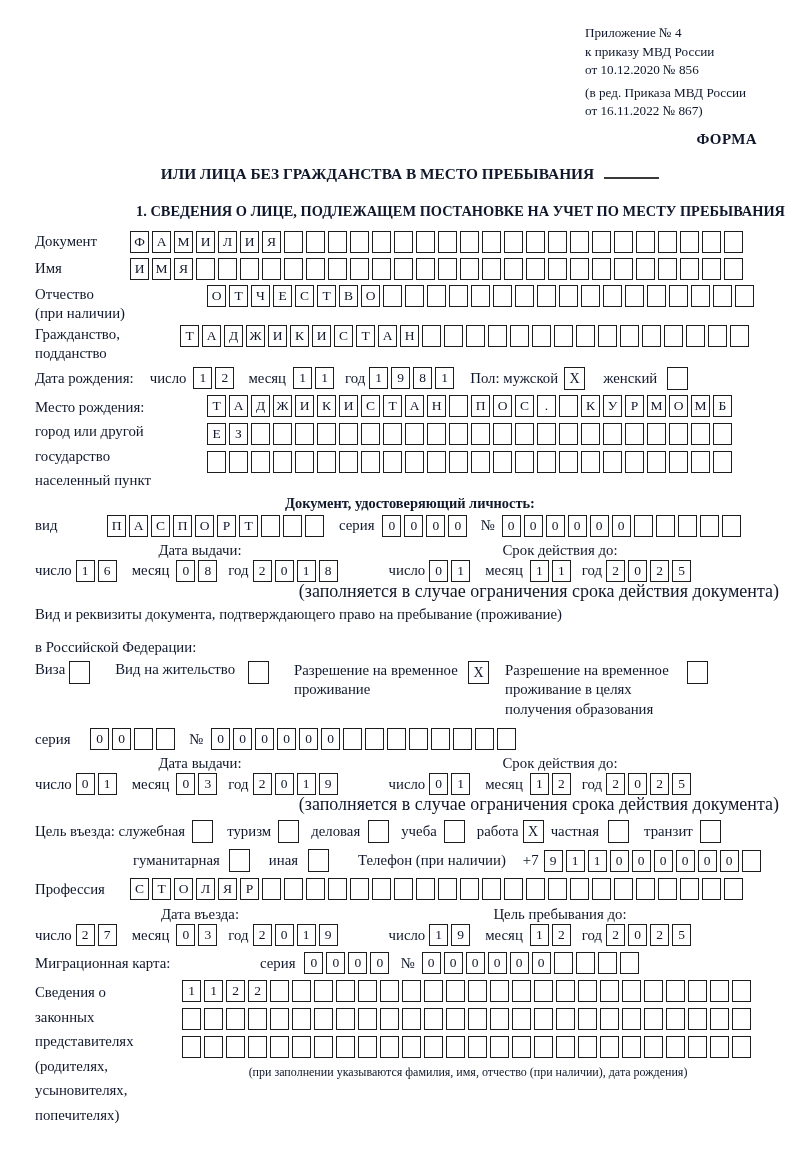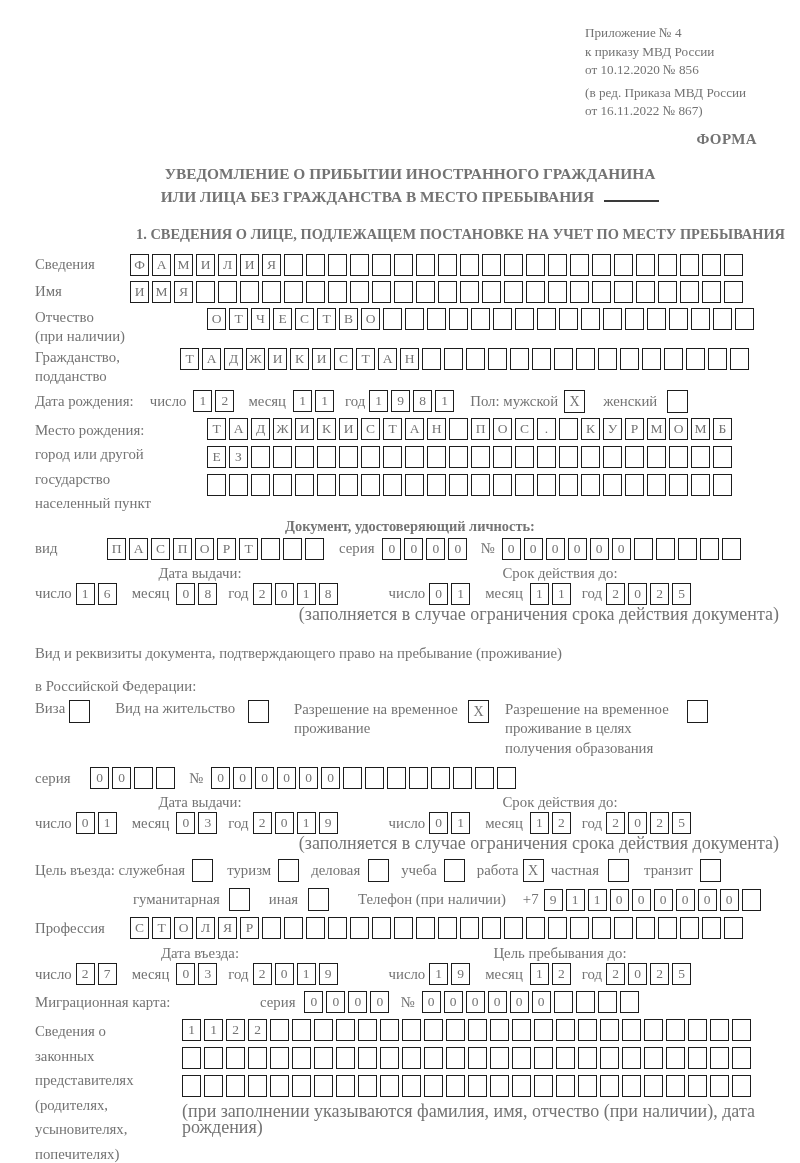--- a/index.html
+++ b/index.html
@@ -1,66 +1,65 @@
 <!DOCTYPE html>
 <html><head>
 <meta charset="utf-8">
 <style>
   html,body{margin:0;padding:0;background:#fff;}
   .page{position:relative;width:800px;height:1163px;box-sizing:border-box;
-        padding:24px 15px 0 35px;overflow:hidden;background:#fff;color:#737373;
+        padding:24px 15px 0 35px;overflow:hidden;background:#fff;color:#0f172a;
         font-family:"Liberation Serif","DejaVu Serif",serif;font-size:14.8px;}
   .apx{margin-left:auto;width:200px;font-size:13.2px;line-height:18.5px;}
   .apx .gap{height:4px;}
   .forma{margin-top:10px;padding-right:28px;text-align:right;font-weight:bold;font-size:15px;letter-spacing:.4px;}
   .title{margin-top:14px;text-align:center;font-weight:bold;font-size:15.4px;line-height:23px;}
   .uline{display:inline-block;width:55px;border-bottom:2px solid #3a3a3a;margin-left:10px;vertical-align:baseline;}
   .sec{margin-top:18px;text-align:right;font-weight:bold;font-size:14.4px;}
   .row{display:flex;align-items:center;flex-wrap:nowrap;}
   .row.top{align-items:flex-start;}
   .lbl{white-space:nowrap;flex:0 0 auto;}
   .cells{display:flex;flex-wrap:nowrap;flex:0 0 auto;}
   .cell{flex:0 0 auto;box-sizing:content-box;width:17px;height:20px;border:1.6px solid #1d1d1d;
         margin-right:3px;text-align:center;font-size:13.5px;line-height:20px;background:#fff;}
   .cb .cell{width:19px;height:21px;line-height:21px;font-size:14px;}
   .two{line-height:19px;flex:0 0 auto;}
   .mlab{flex:0 0 auto;line-height:24.5px;}
   .dochead{margin-top:2px;text-align:center;font-weight:bold;font-size:14.4px;}
   .dlr{display:flex;margin-top:4px;line-height:18px;}
   .dlr span{text-align:center;flex:0 0 auto;}
   .note{margin-top:1px;padding-right:6px;text-align:right;font-size:18px;line-height:16px;}
-  .plain{margin-top:22px;line-height:18px;}
+  .plain{margin-top:6px;line-height:18px;}
   .ctr{text-align:left;line-height:19.5px;flex:0 0 auto;}
-  .bnote{margin-top:6px;text-align:left;font-size:18px;line-height:16px;}
+  .bnote{margin-top:6px;text-align:center;font-size:12px;line-height:16px;}
 </style>
 </head>
 <body>
 
 <div class="page">
 
   <div class="apx">
     <div>Приложение № 4</div>
     <div>к приказу МВД России</div>
     <div>от 10.12.2020 № 856</div>
     <div class="gap"></div>
     <div>(в ред. Приказа МВД России</div>
     <div>от 16.11.2022 № 867)</div>
   </div>
 
   <div class="forma">ФОРМА</div>
 
   <div class="title">
-    <div>УВЕДОМЛЕНИЕ О ПРИБЫТИИ ИНОСТРАННОГО ГРАЖДАНИНА</div>
     <div><span>ИЛИ ЛИЦА БЕЗ ГРАЖДАНСТВА В МЕСТО ПРЕБЫВАНИЯ</span><span class="uline"></span></div>
   </div>
 
   <div class="sec">1. СВЕДЕНИЯ О ЛИЦЕ, ПОДЛЕЖАЩЕМ ПОСТАНОВКЕ НА УЧЕТ ПО МЕСТУ ПРЕБЫВАНИЯ</div>
 
   <div class="row" style="margin-top:11px">
-    <span class="lbl" style="width:95px">Сведения</span>
+    <span class="lbl" style="width:95px">Документ</span>
     <span class="cells">
         <span class="cell">Ф</span>
         <span class="cell">А</span>
         <span class="cell">М</span>
         <span class="cell">И</span>
         <span class="cell">Л</span>
         <span class="cell">И</span>
         <span class="cell">Я</span>
         <span class="cell"></span>
         <span class="cell"></span>

